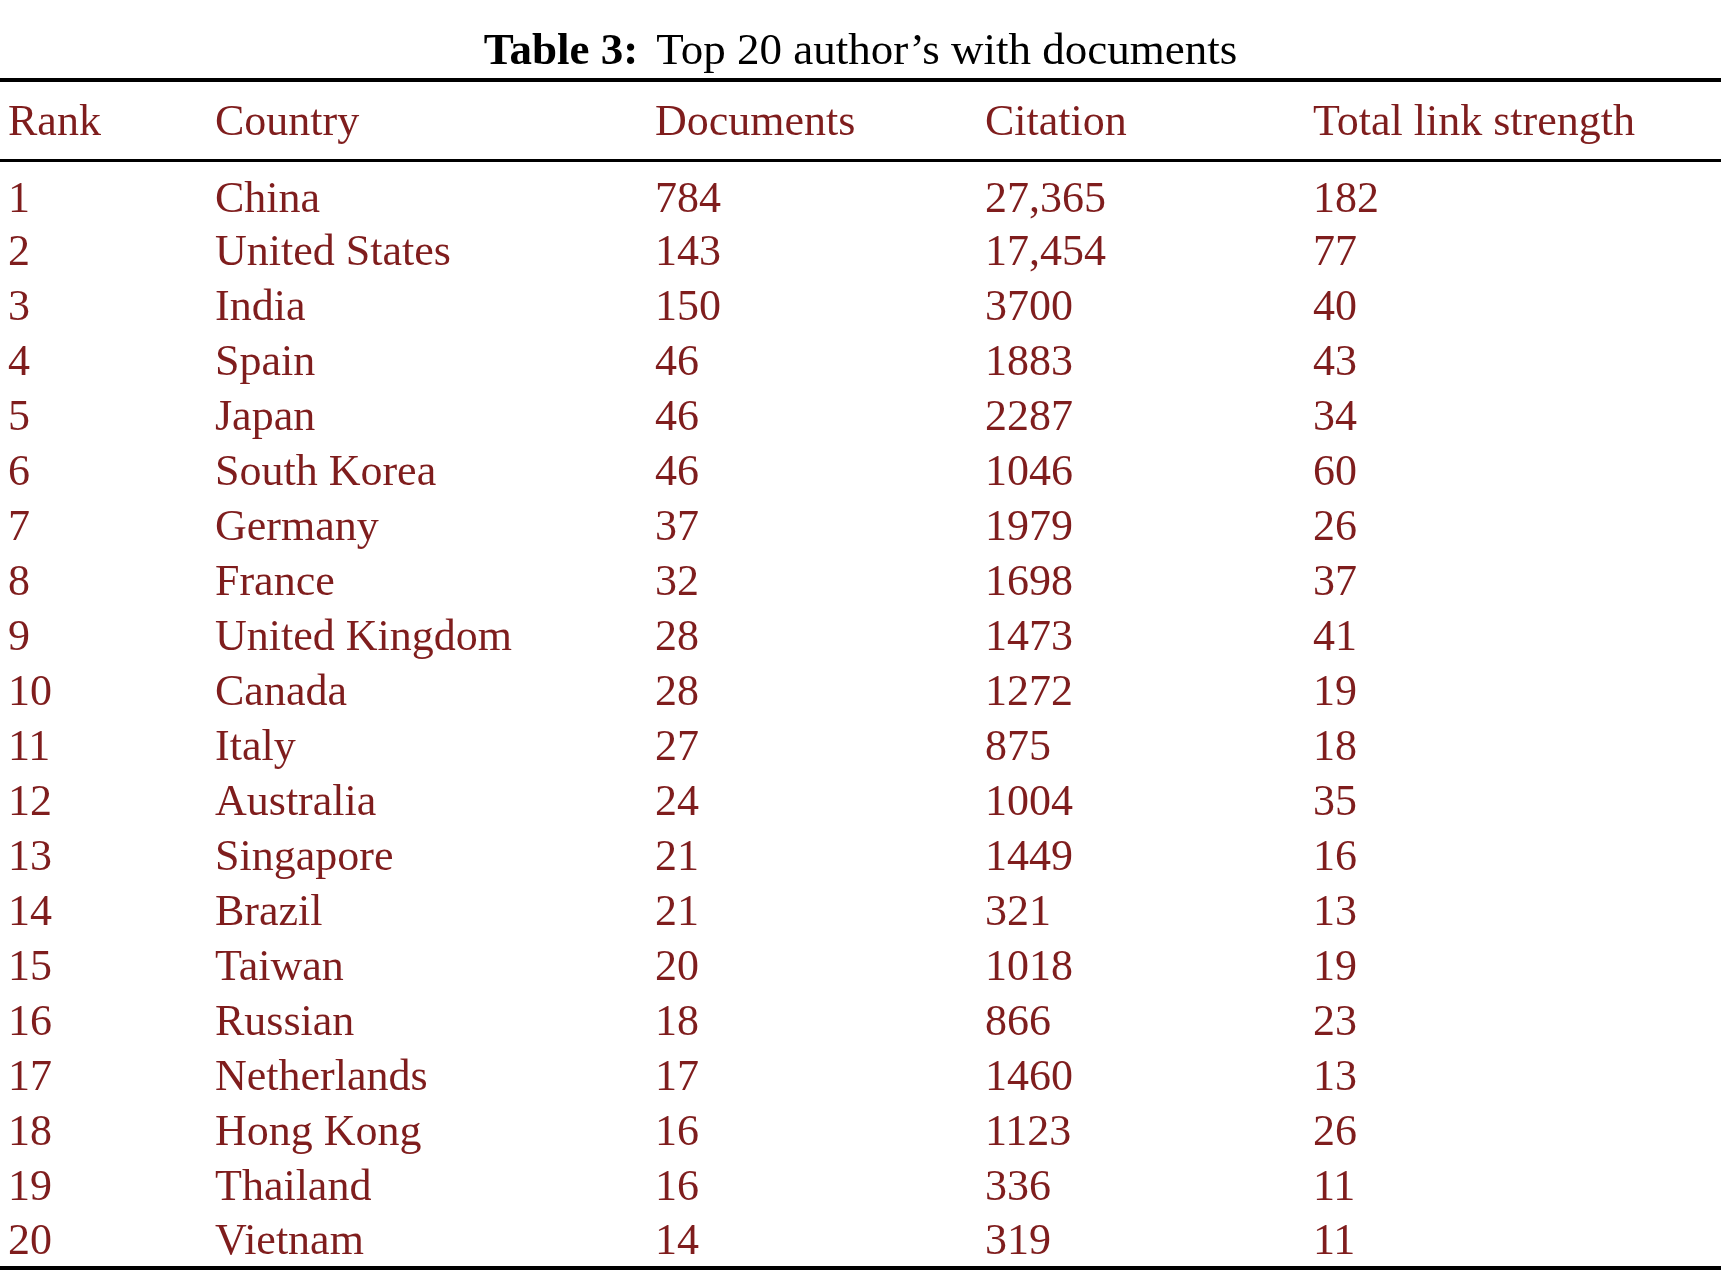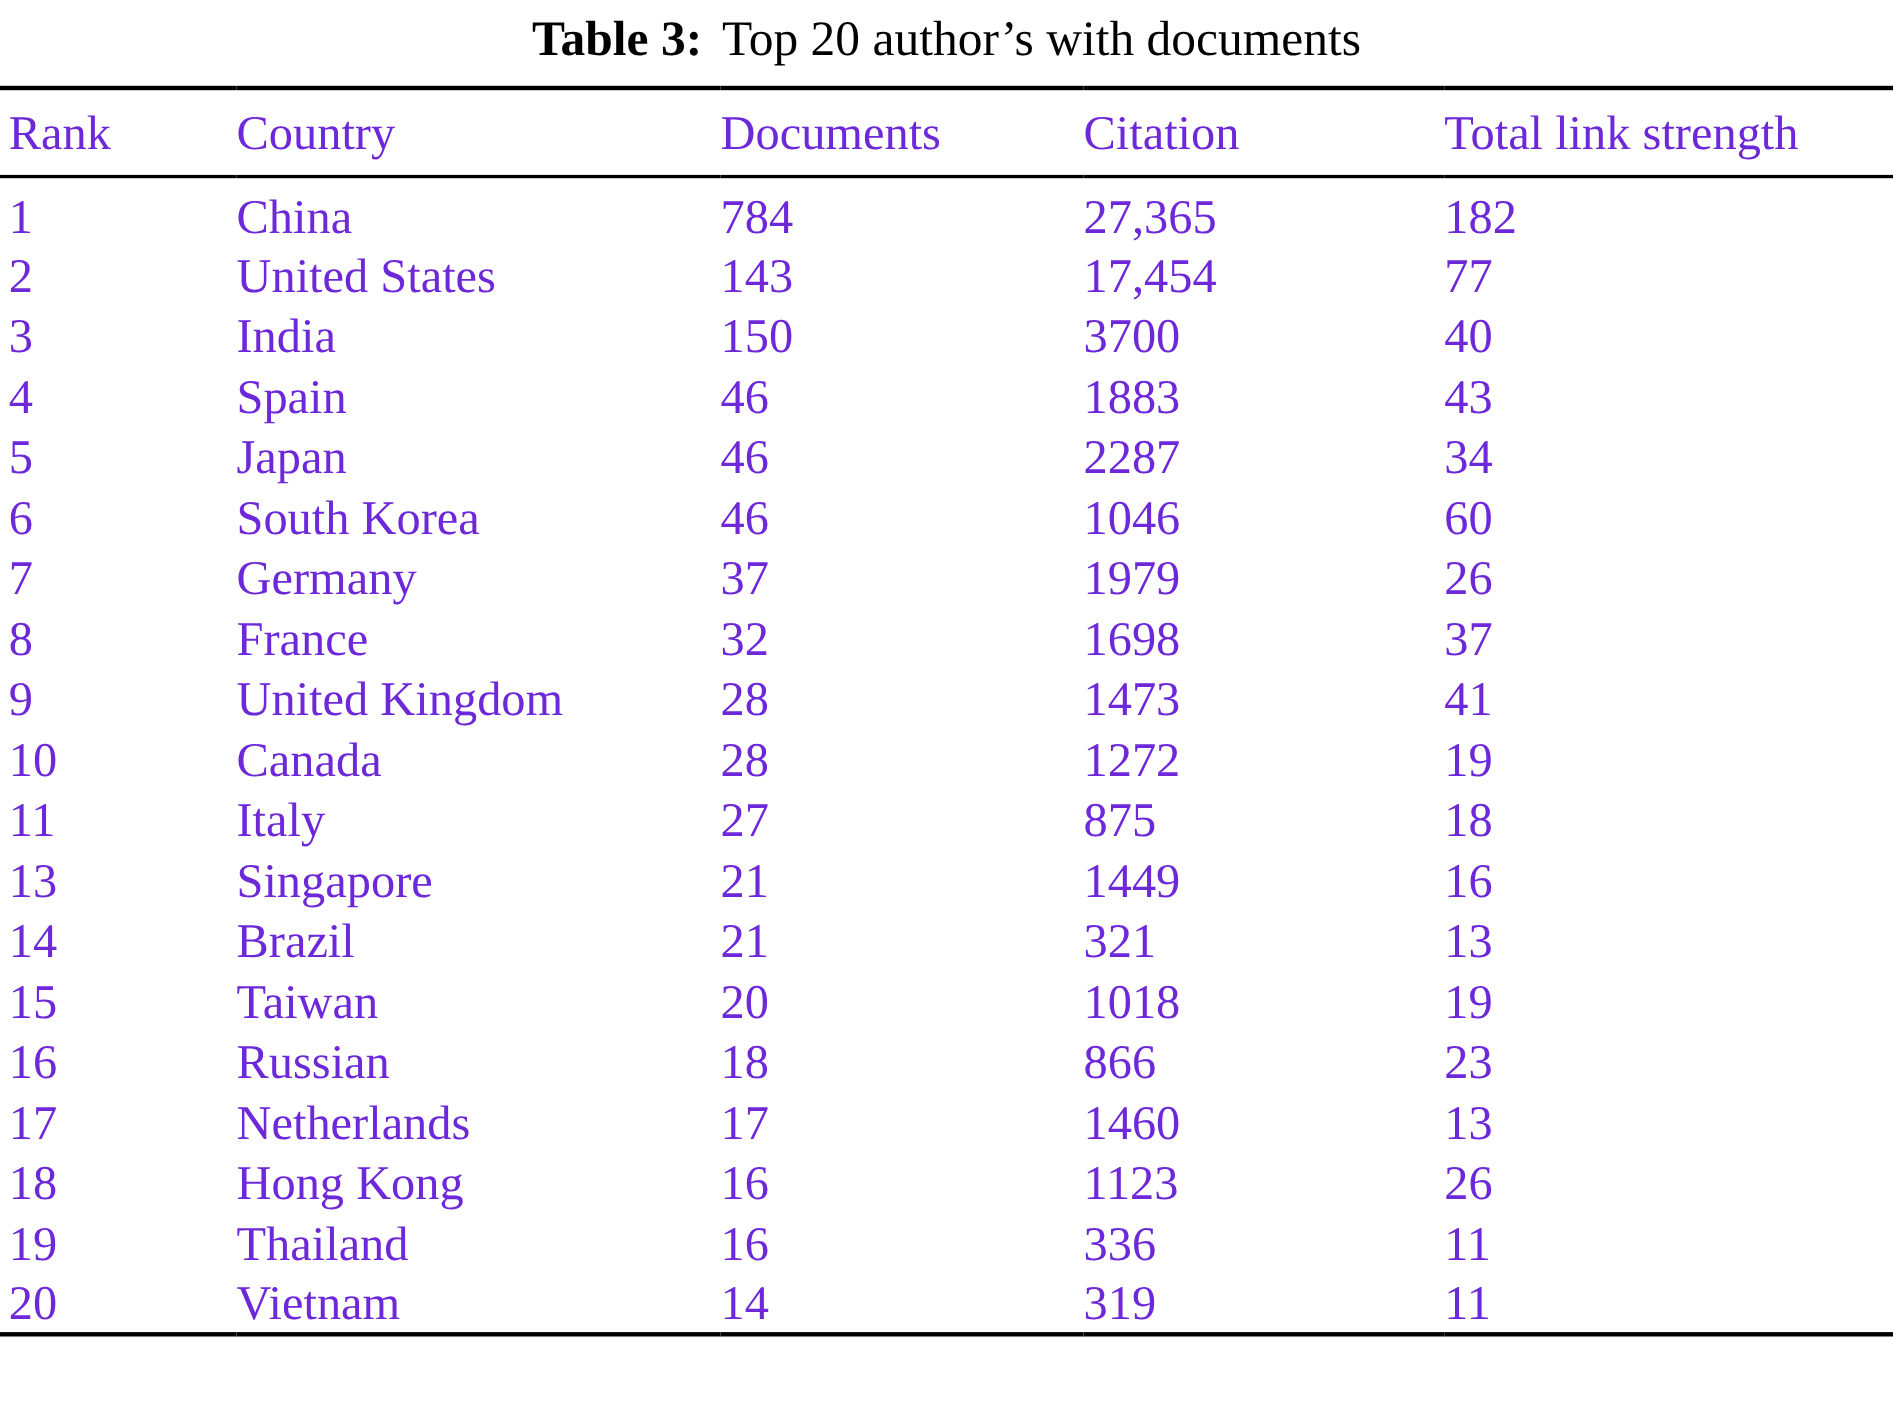--- a/index.html
+++ b/index.html
@@ -8,36 +8,36 @@
     position: relative;
     width: 1721px;
     height: 1275px;
     background: #ffffff;
     color: #000000;
     font-family: "Liberation Serif", "DejaVu Serif", serif;
     overflow: hidden;
   }
   .caption {
     height: 78px;
-    padding-top: 6px;
+    padding-top: 20px;
     text-align: center;
     font-size: 45px;
     line-height: 58px;
     white-space: nowrap;
   }
   .caption .caption-label {
     font-weight: bold;
     margin-right: 18px;
   }
   table.authors-table {
     width: 1721px;
     border-collapse: collapse;
     table-layout: fixed;
     font-size: 44px;
-    color: #6d28d9;
+    color: #7f1d1d;
   }
   col.c-rank    { width: 215px; }
   col.c-country { width: 440px; }
   col.c-docs    { width: 330px; }
   col.c-cit     { width: 328px; }
   col.c-tls     { width: 408px; }
   thead tr {
     height: 80px;
     border-top: 4px solid #000000;
     border-bottom: 3px solid #000000;
@@ -156,20 +156,27 @@
           <td>19</td>
         </tr>
         <tr>
           <td>11</td>
           <td>Italy</td>
           <td>27</td>
           <td>875</td>
           <td>18</td>
         </tr>
         <tr>
+          <td>12</td>
+          <td>Australia</td>
+          <td>24</td>
+          <td>1004</td>
+          <td>35</td>
+        </tr>
+        <tr>
           <td>13</td>
           <td>Singapore</td>
           <td>21</td>
           <td>1449</td>
           <td>16</td>
         </tr>
         <tr>
           <td>14</td>
           <td>Brazil</td>
           <td>21</td>

